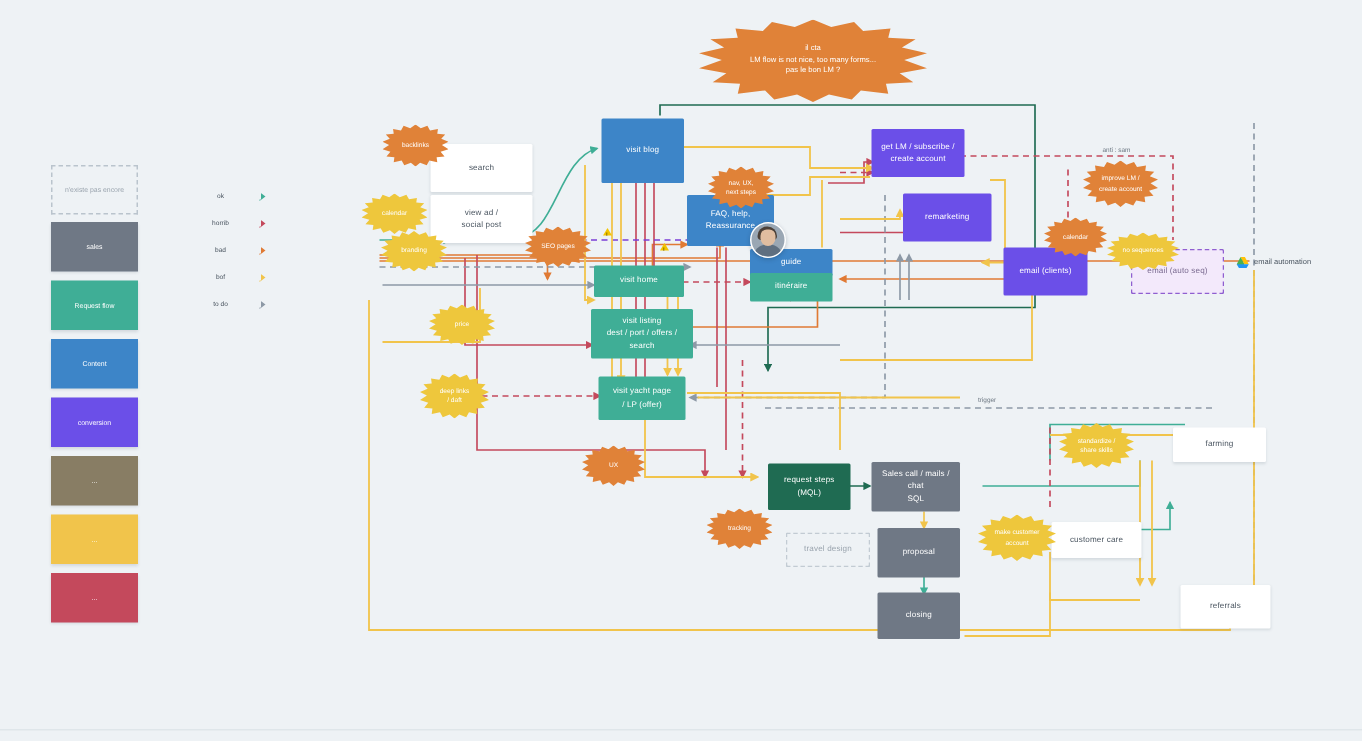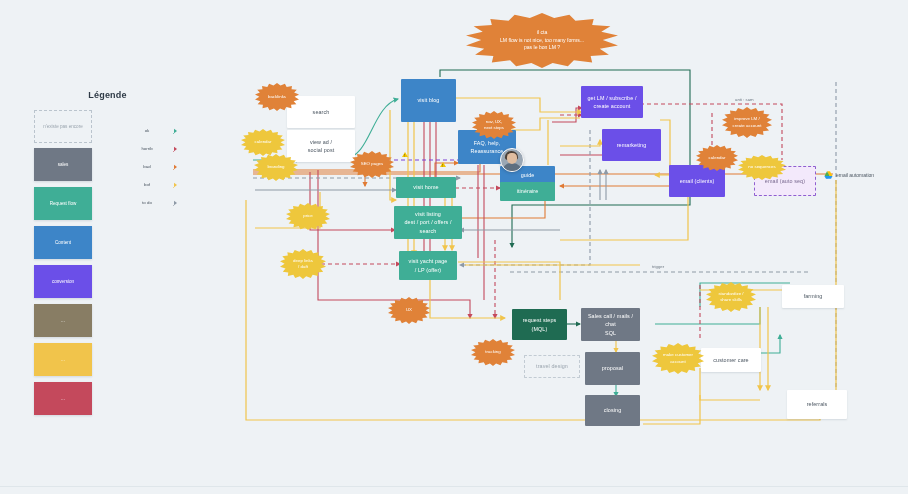--- a/index.html
+++ b/index.html
@@ -194,21 +194,20 @@
 
   <g fill="none" stroke="#8d99a6" stroke-width="1.1">
     <path d="M255,190 L396,190" marker-end="url(#ah-todo)"></path>
     <path d="M560,230 L460,230" marker-end="url(#ah-todo)"></path>
     <path d="M600,200 L600,170" marker-end="url(#ah-todo)"></path>
     <path d="M606,200 L606,170" marker-end="url(#ah-todo)"></path>
   </g>
 </svg>
 
 <div id="legend">
-  <div class="title">Légende</div>
 
   <div class="lgbox dashed" style="top:28px;">
     <span>n'existe pas encore</span>
     </div>
   <div class="lgbox" style="top:66px;background:#6f7885;">
     <span>sales</span>
     </div>
   <div class="lgbox" style="top:105px;background:#3fae96;">
     <span>Request flow</span>
     </div>

